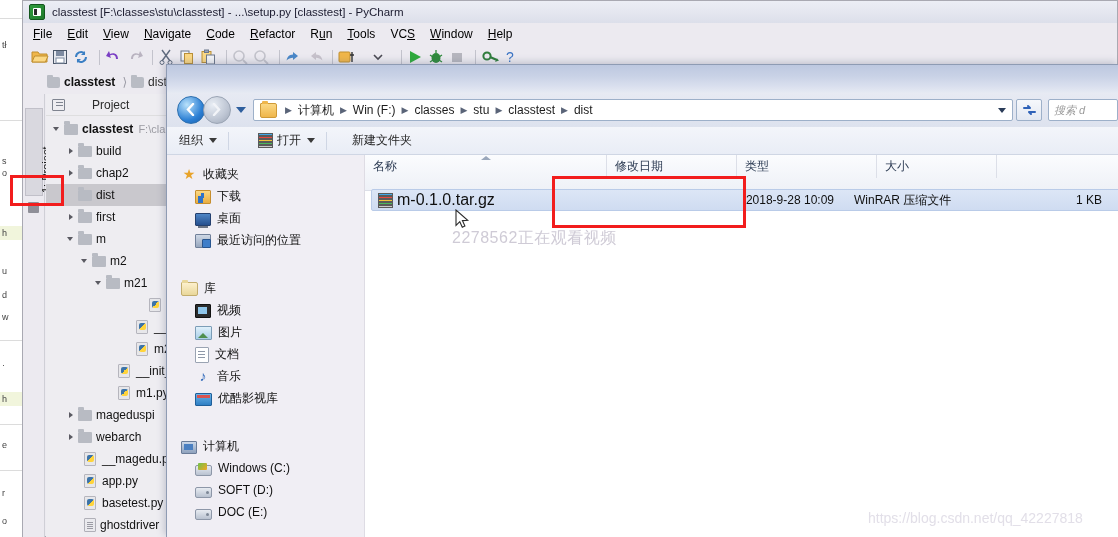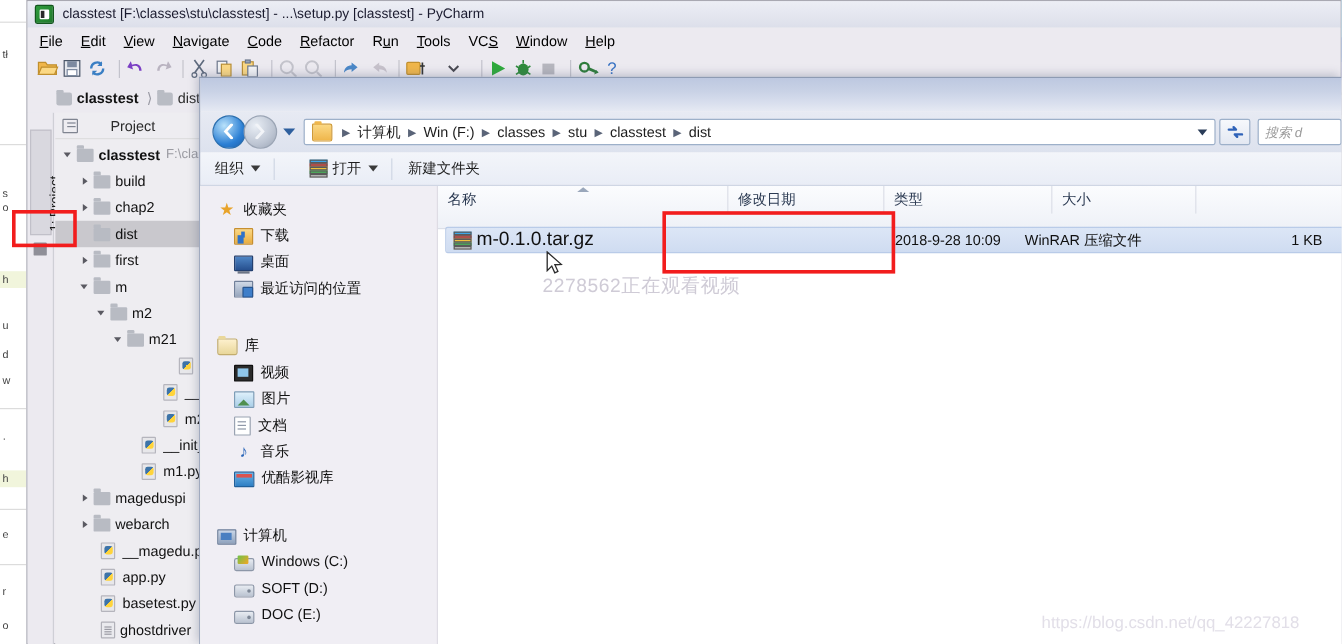--- a/index.html
+++ b/index.html
@@ -624,21 +624,21 @@
           <i></i>
           <i></i>
           <i></i>
           <i></i>
           <i></i>
         </span>
       <span>打开</span>
       <span class="ccaret"></span>
     </div>
     <div class="cmd-sep"></div>
-    <div class="cmd" style="margin-left:2px">
+    <div class="cmd" style="margin-left:14px">
       <span>新建文件夹</span>
     </div>
   </div>
 
   <div id="ex-body">
 
     <div id="ex-nav">
 
       <div class="navgroup">
         <div class="navrow">

